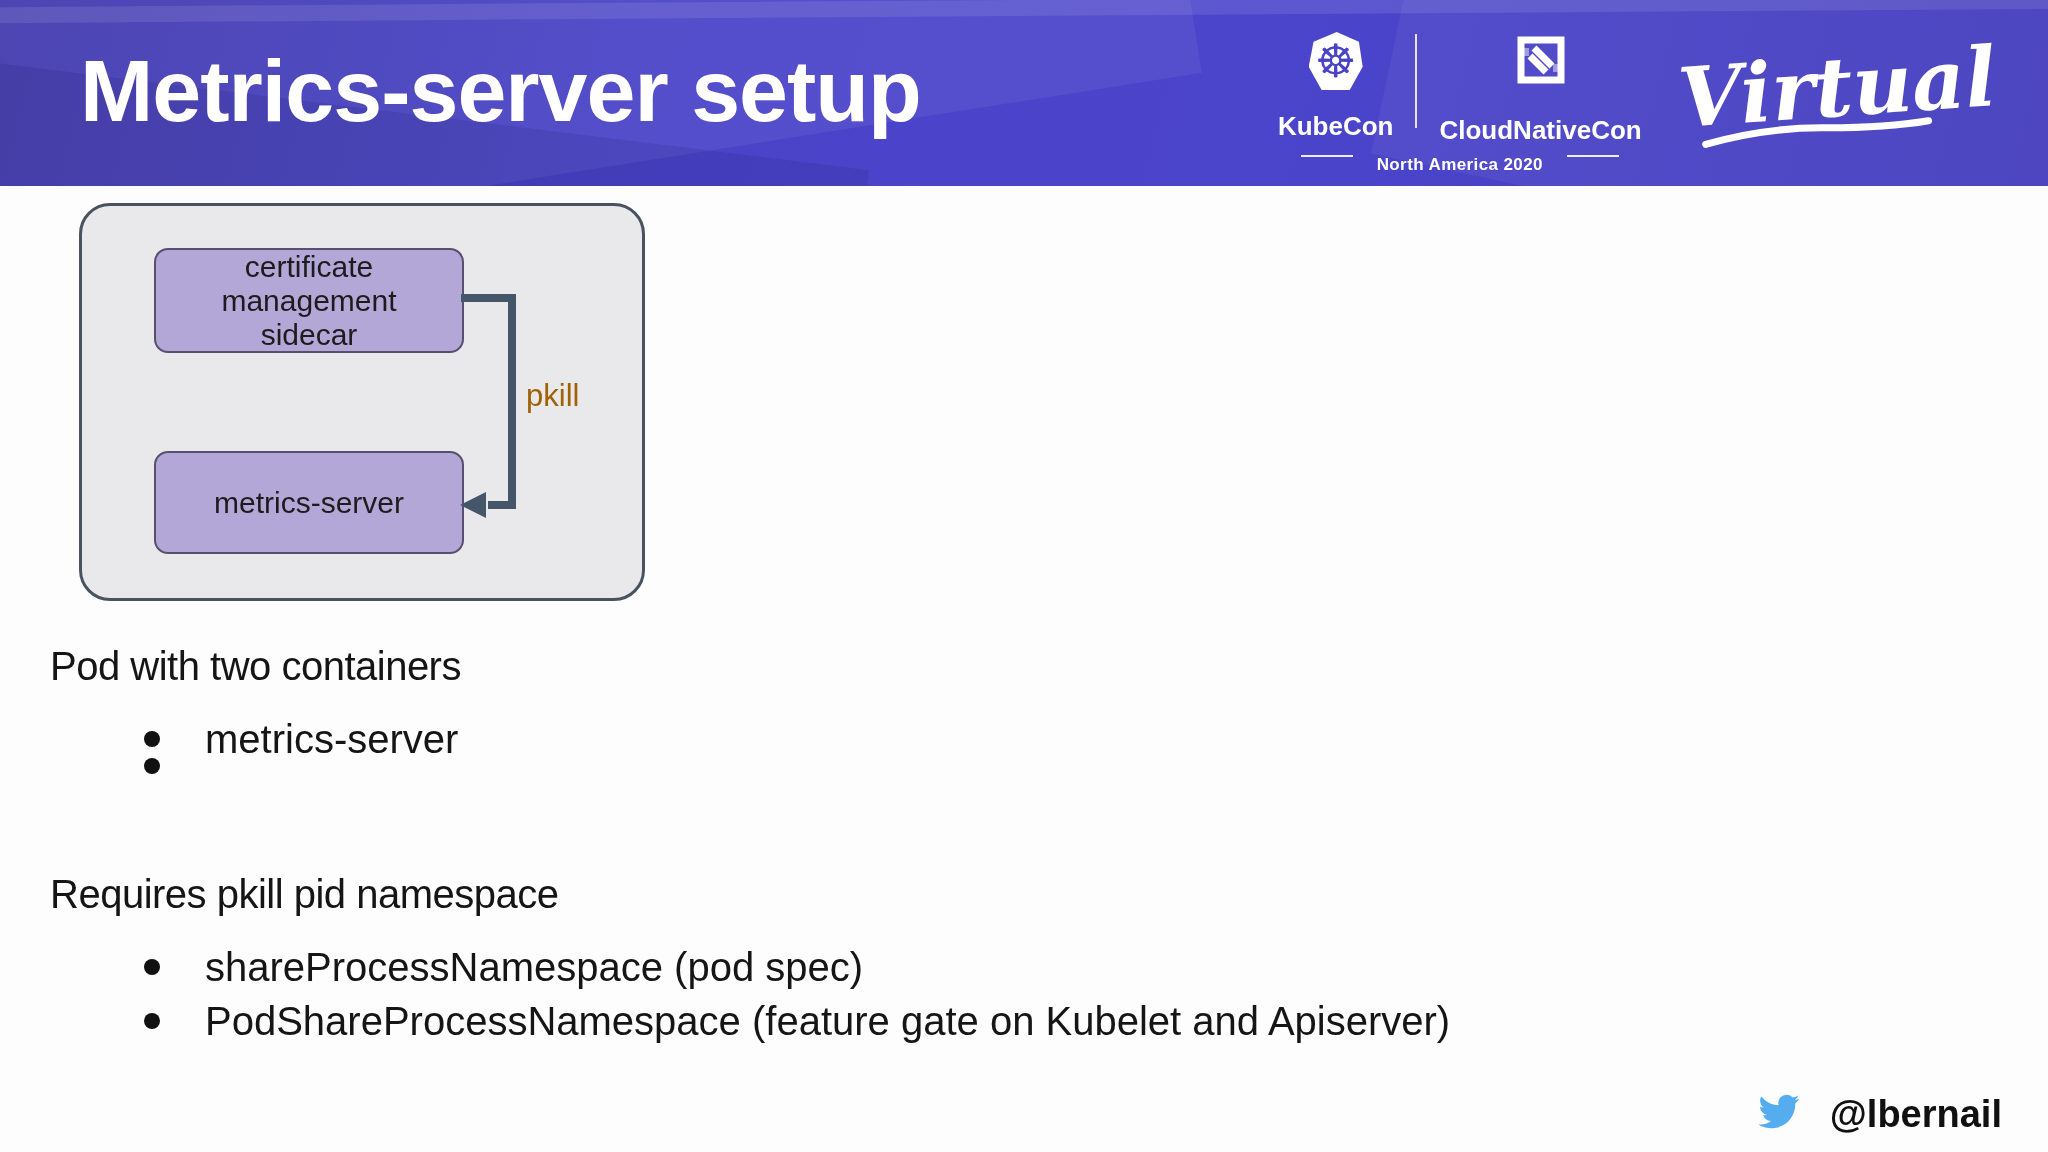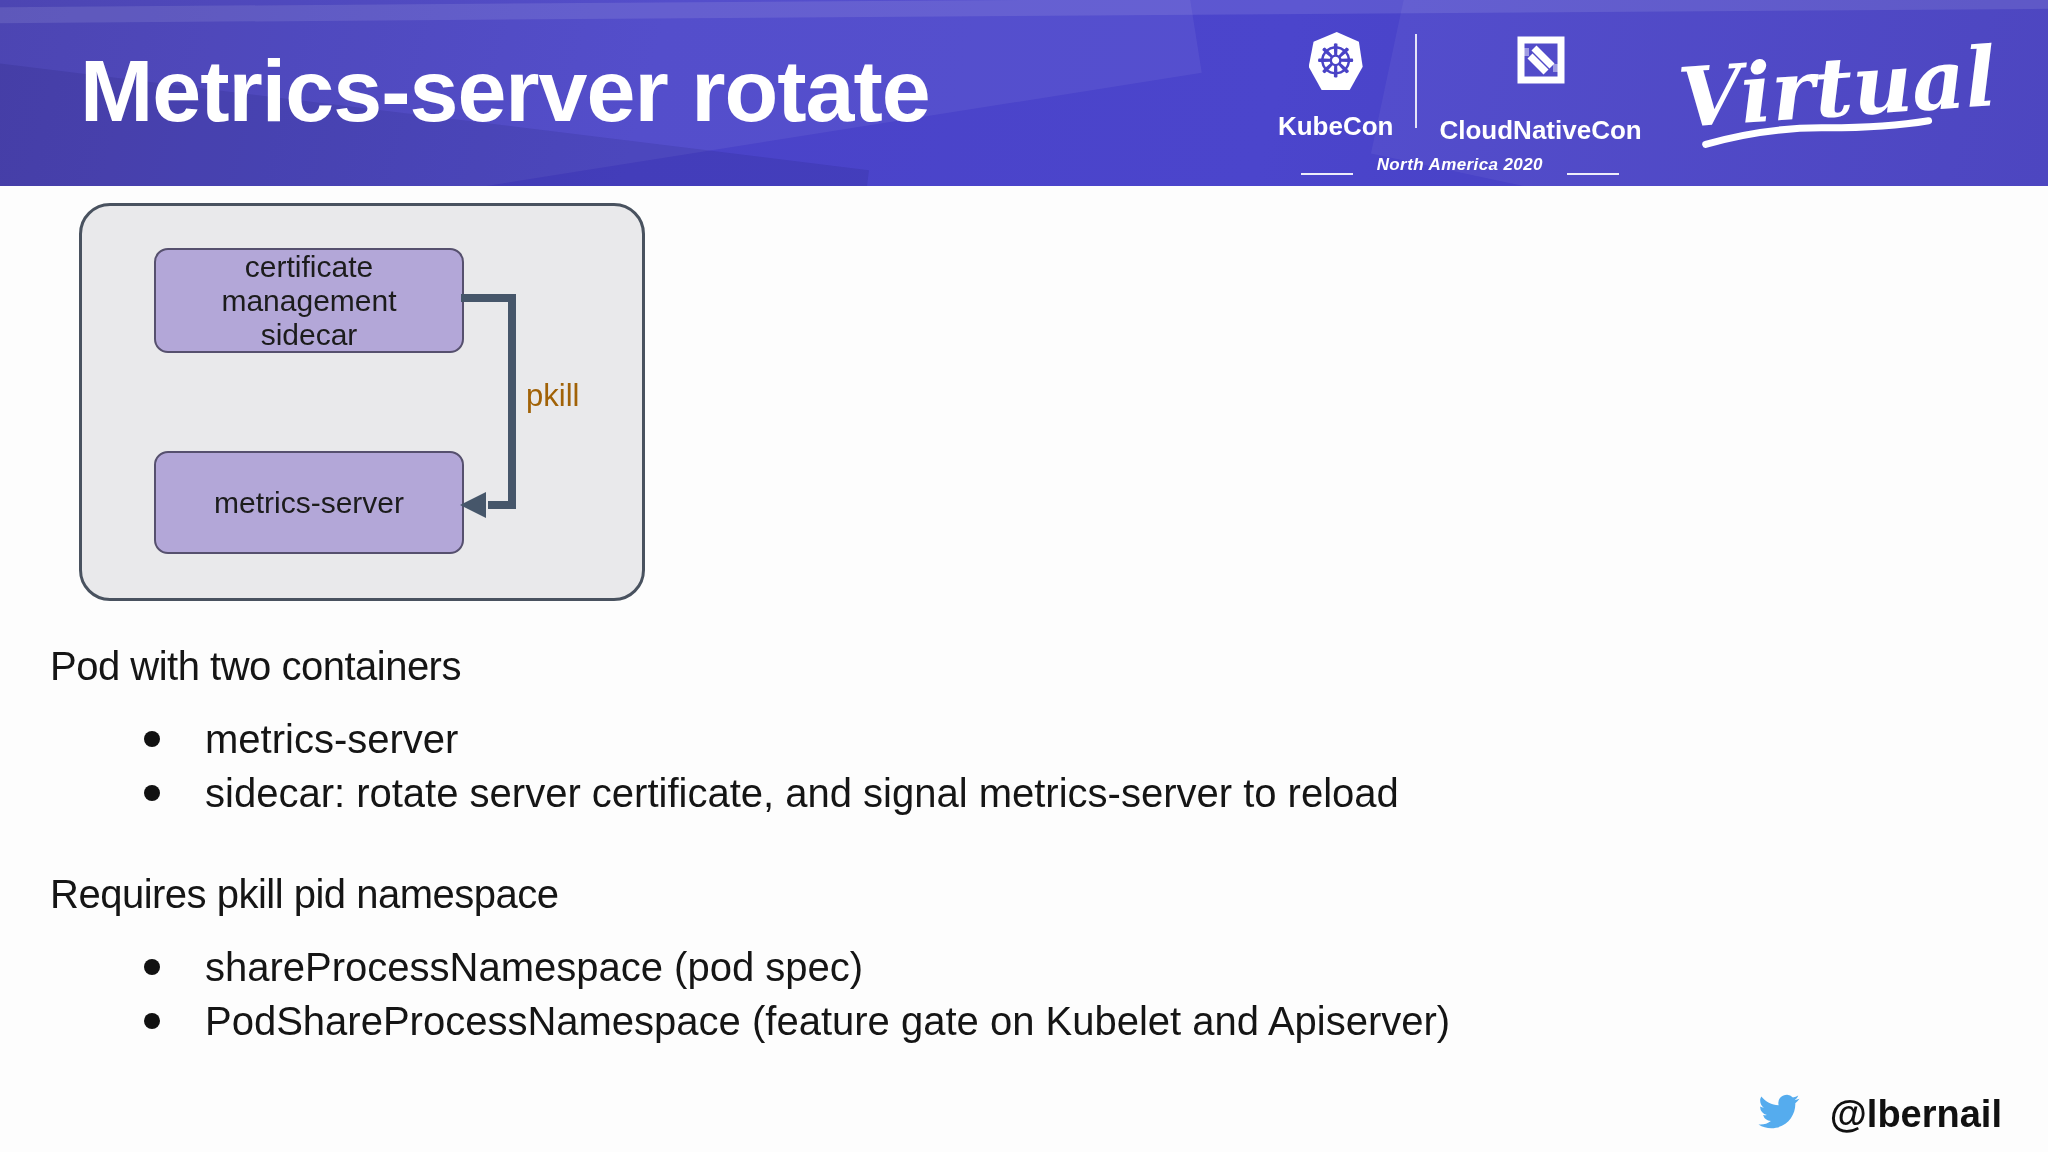--- a/index.html
+++ b/index.html
@@ -51,21 +51,21 @@
   .kc-shape {
     position:absolute; inset:0; background:#ffffff;
     clip-path:polygon(52% 0%, 93% 17%, 100% 60%, 76% 100%, 24% 100%, 0% 60%, 9% 17%);
   }
   .kc-wheel {
     position:absolute; inset:0; display:flex; align-items:center; justify-content:center;
     font-family:"DejaVu Sans", sans-serif; font-size:46px; line-height:1; color:#4a43c6;
   }
   .logo-label { margin-top:23px; color:#fff; font-weight:bold; font-size:26px; line-height:1; white-space:nowrap; }
   .vdivider { width:2px; height:94px; background:rgba(255,255,255,0.85); margin:2px 22px 0; }
-  .eventline { display:flex; align-items:flex-end; gap:24px; margin-top:12px;font-style:italic; }
+  .eventline { display:flex; align-items:flex-start; gap:24px; margin-top:12px; }
   .eventline .dash { width:52px; height:2px; background:rgba(255,255,255,0.9); }
   .event-label { color:#fff; font-weight:bold; font-size:17px; letter-spacing:0.4px; white-space:nowrap; }
   .virtual-wrap { position:relative; margin-left:36px; top:10px; transform:rotate(-4deg); }
   .virtual-text {
     font-family:"DejaVu Serif", serif; font-style:italic; font-weight:bold;
     font-size:82px; line-height:1.1; color:#ffffff;
   }
   .virtual-swoosh { position:absolute; left:16px; bottom:-8px; }
 
   
@@ -114,21 +114,21 @@
 <body>
 
 <div class="slide">
 
   <div class="banner">
     <div class="streak-top"></div>
     <div class="streak-a"></div>
     <div class="streak-b"></div>
     <div class="streak-c"></div>
 
-    <div class="slide-title">Metrics-server rotate</div>
+    <div class="slide-title">Metrics-server setup</div>
 
     <div class="brandbar">
       <div class="cncf-lockup">
         <div class="cncf-row">
           <div class="logo-col">
             <div class="kc-icon">
               <div class="kc-shape"></div>
               <div class="kc-wheel">☸</div>
             </div>
             <div class="logo-label">KubeCon</div>
@@ -181,21 +181,20 @@
 
   <div class="text-section section-pod">
     <h2>Pod with two containers</h2>
     <ul>
       <li>
         <span class="dot"></span>
         <span>metrics-server</span>
       </li>
       <li>
         <span class="dot"></span>
-        <span>sidecar: rotate server certificate, and signal metrics-server to reload</span>
       </li>
     </ul>
   </div>
 
   <div class="text-section section-pid">
     <h2>Requires pkill pid namespace</h2>
     <ul>
       <li>
         <span class="dot"></span>
         <span>shareProcessNamespace (pod spec)</span>

